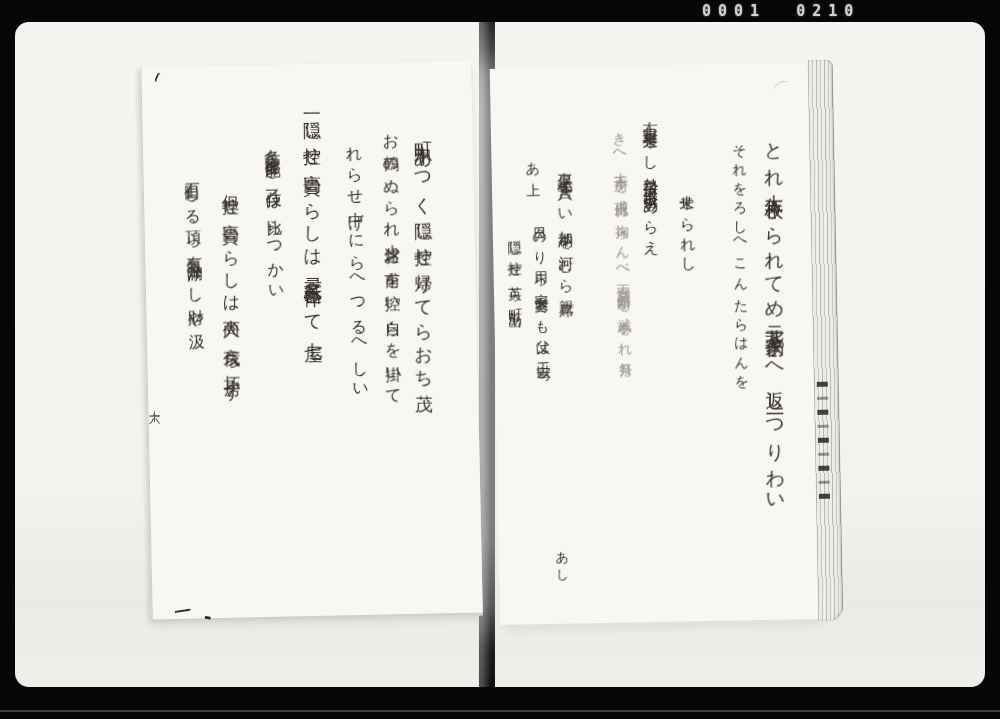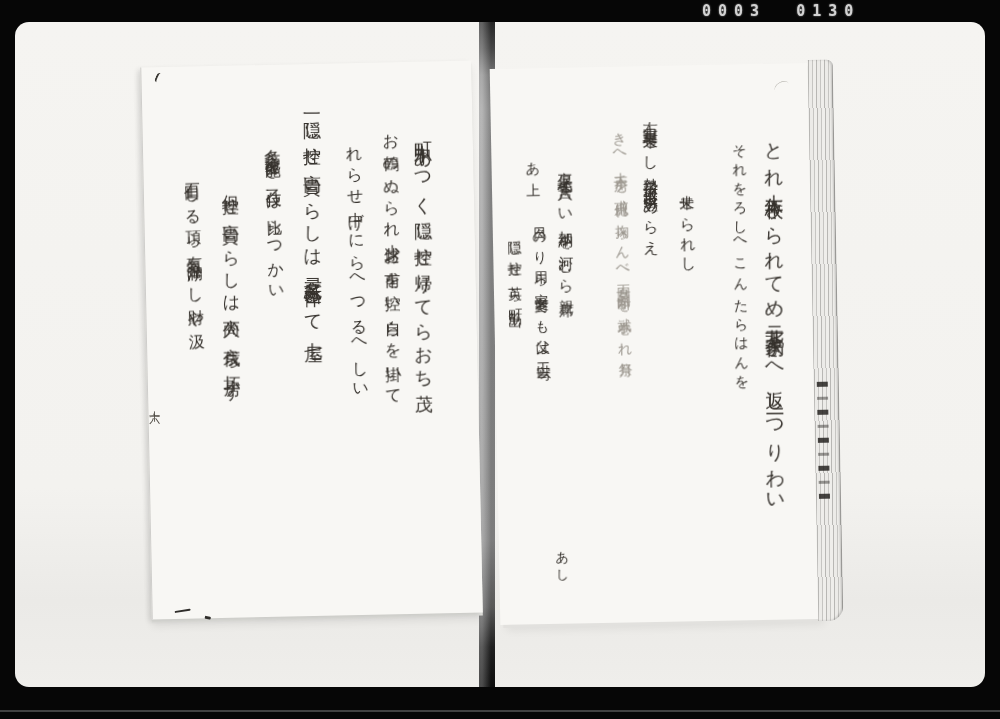--- a/index.html
+++ b/index.html
@@ -93,22 +93,22 @@
     border-top:1.5px solid #b9b7b1;border-radius:60%;
     transform:rotate(-28deg);opacity:.8;
   }
 </style>
 </head>
 <body>
 
 <div class="stage">
 
   <div class="counter">
-    <span>0003</span>
-    <span>0130</span>
+    <span>0001</span>
+    <span>0210</span>
   </div>
 
   <div class="photo">
 
     <div class="gutter"></div>
 
     <div class="page left">
       <span class="corner-mark"></span>
       <span class="vcol" style="left:268px;top:66px;font-size:18px;transform:rotate(1deg);">町中小あつく隠し控せ帰りてらおち茂</span>
       <span class="vcol" style="left:238px;top:60px;font-size:16px;transform:rotate(.6deg);">お鶴のぬられ少逑お甫を控い自らを掛いて</span>

